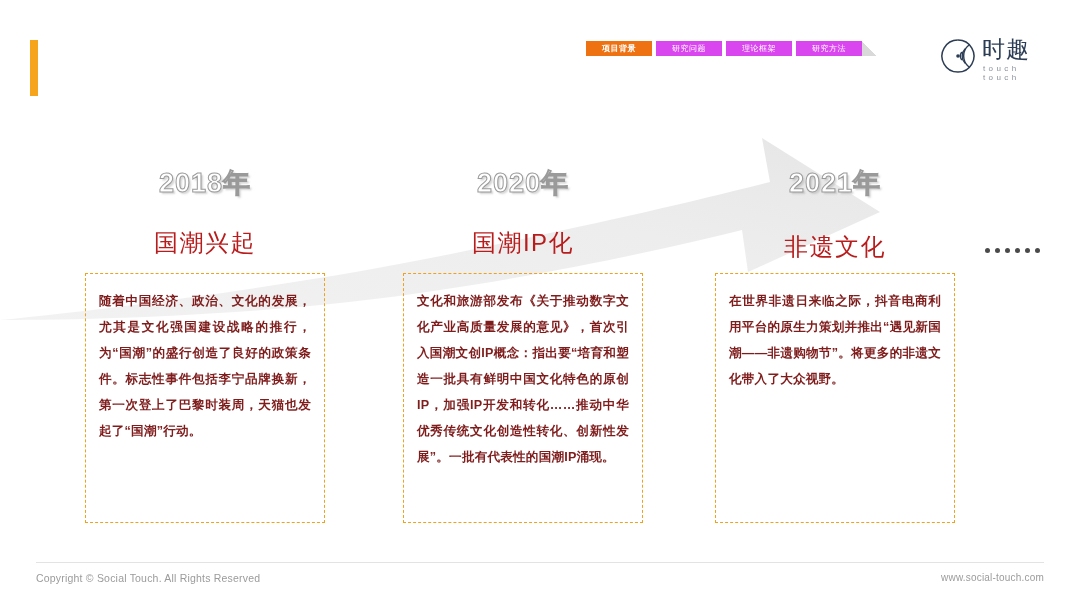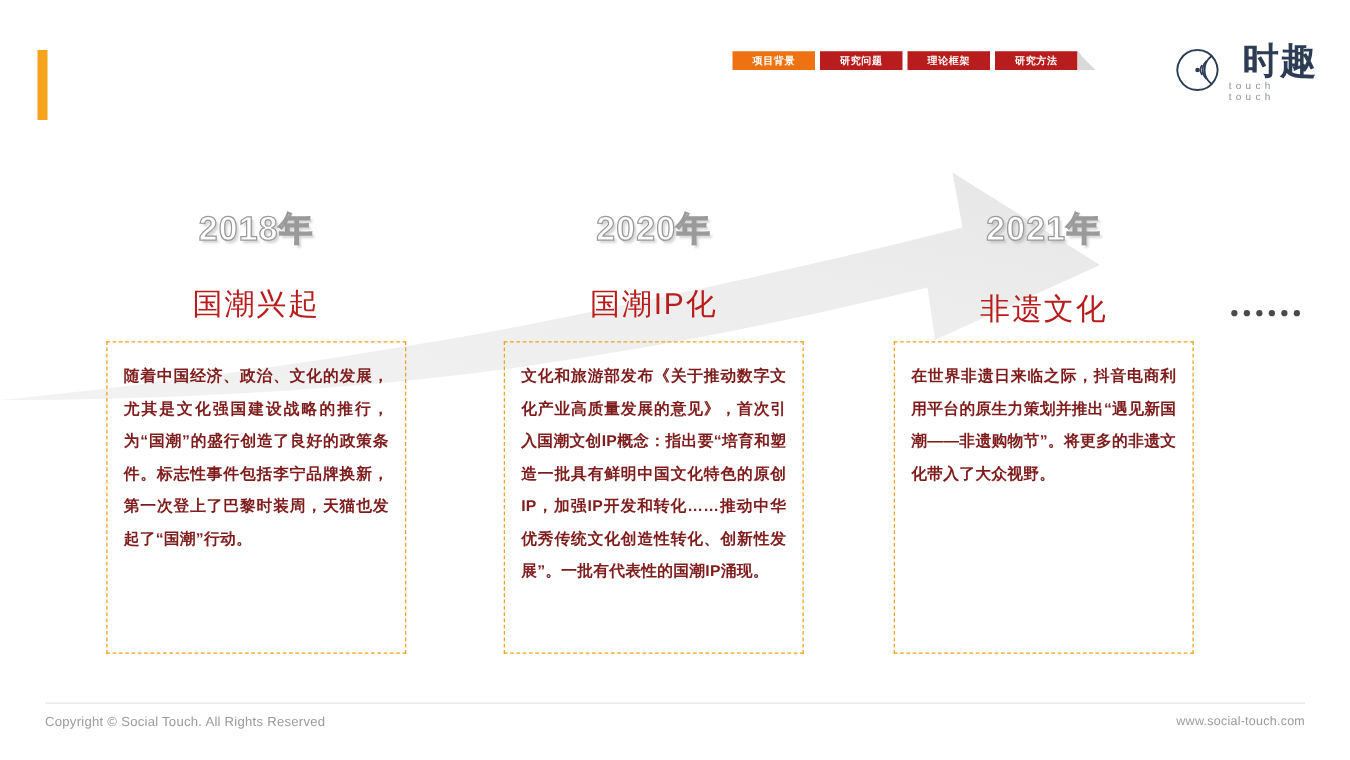--- a/index.html
+++ b/index.html
@@ -12,24 +12,23 @@
   }
 
   
   .navbar {
     position:absolute; top:0; left:0; width:876px; height:15px;
     display:flex; justify-content:flex-end; align-items:stretch;margin-top:41px;
   }
   .nav-tab {
     width:66px; height:15px;
     display:flex; align-items:center; justify-content:center;
-    font-size:8px; color:#ffffff; background:#b91c1c;
+    font-size:8px; color:#ffffff; background:#d946ef;
     margin-left:4px; letter-spacing:.5px;
     white-space:nowrap;
-    font-weight:bold;
   }
   .nav-tab.active { background:#ee7212; color:#ffffff; font-weight:bold; }
   .nav-corner {
     width:14px; height:15px;
     background:linear-gradient(to bottom left,#ffffff 50%, #d9d9d9 50%);
   }
 
   
   .title-accent {
     position:absolute; left:30px; top:40px;
@@ -39,22 +38,22 @@
     position:absolute; left:52px; top:40px; width:880px;
     color:#ea6418; font-size:23px; font-weight:bold; line-height:43px;
     letter-spacing:.4px;
   }
   .title-line { display:block; white-space:nowrap; }
 
   
   .logo { position:absolute; right:22px; top:34px; width:120px; height:46px; }
   .logo-mark { position:absolute; left:0; top:2px; width:40px; height:40px; }
   .logo-text {
-    position:absolute; left:56px; top:2px;
-    font-size:29px; font-weight:bold; color:#2b3c54; letter-spacing:1px;
+    position:absolute; left:44px; top:2px;
+    font-size:23px; font-weight:normal; color:#2b3c54; letter-spacing:1px;
     line-height:26px;
   }
   .logo-sub {
     position:absolute; left:45px; top:30px;
     font-size:8px; color:#8b929c; letter-spacing:3.4px;
   }
 
   
   .bg-arrow { position:absolute; left:0; top:120px; width:1080px; height:200px; }
 

